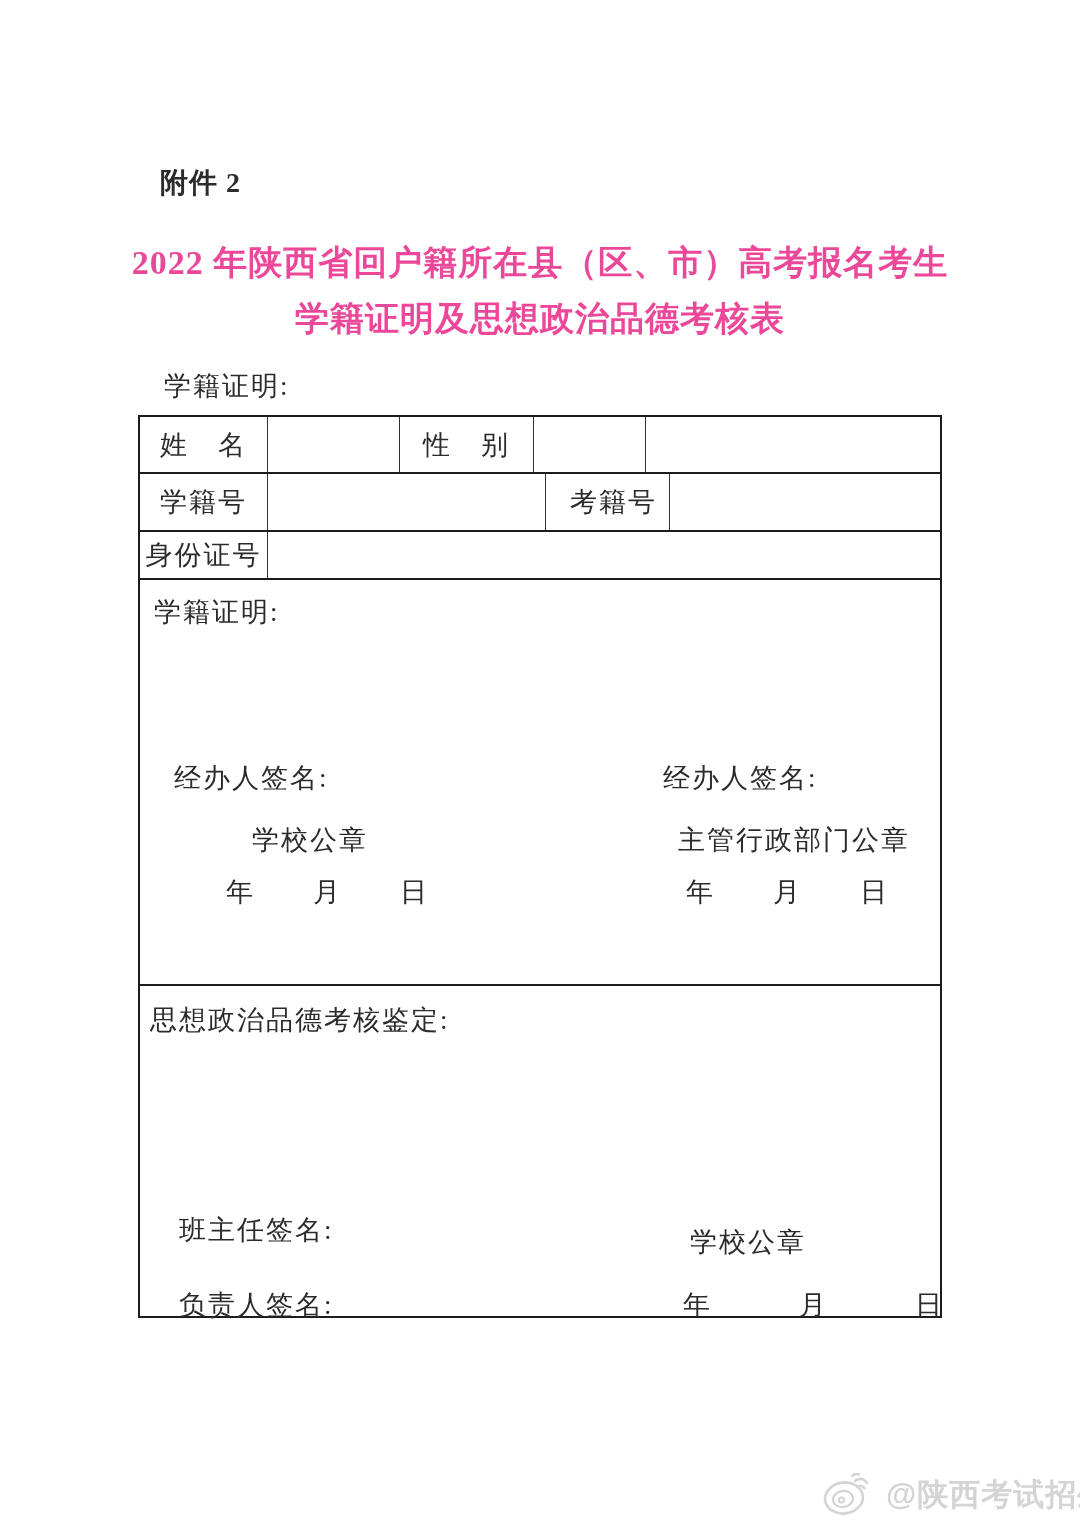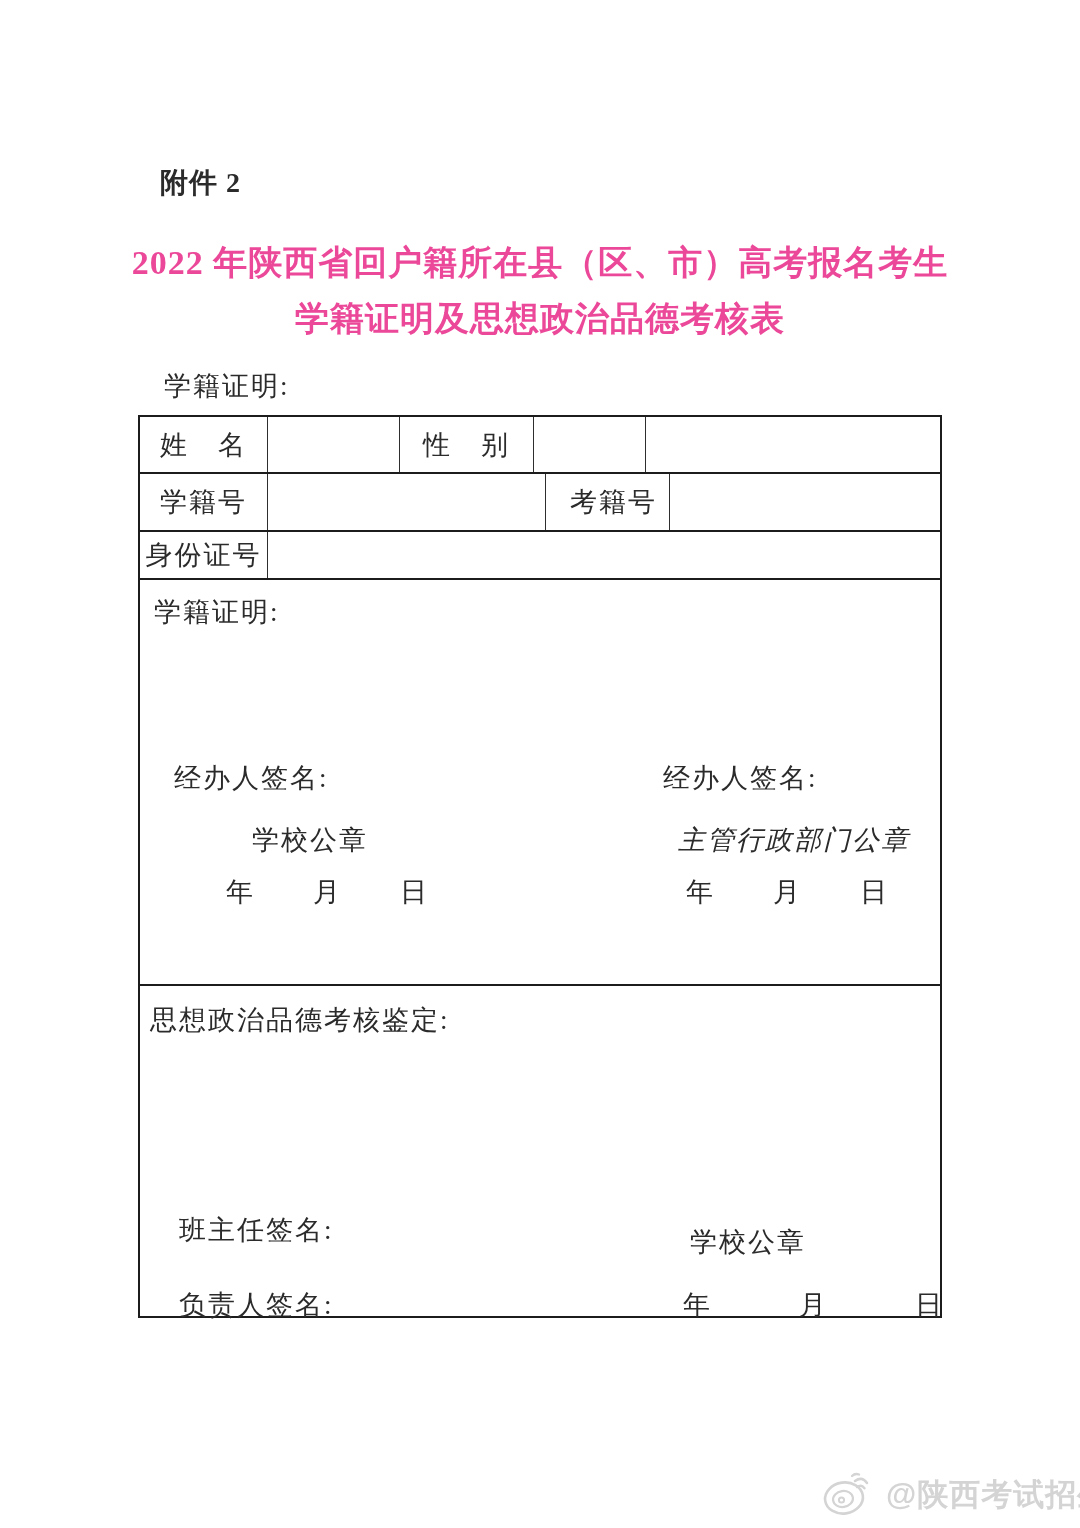--- a/index.html
+++ b/index.html
@@ -53,21 +53,21 @@
   .c266{width:266px;}
   .sec{position:relative;font-size:27px;letter-spacing:2px;}
   .secA{height:406px;border-bottom:2px solid #1c1c1c;}
   .secB{height:386px;padding-left:17px;}
   .sec .abs{position:absolute;white-space:pre;}
   
   .secA-title{left:14px;top:14px;}
   .secA-signL{left:34px;top:180px;}
   .secA-signR{left:523px;top:180px;}
   .secA-sealL{left:112px;top:242px;}
-  .secA-sealR{left:538px;top:242px;font-style:italic;}
+  .secA-sealR{left:538px;top:242px;}
   .secA-dateL{left:86px;top:294px;}
   .secA-dateR{left:546px;top:294px;}
   
   .secB-title{left:10px;top:16px;}
   .secB-teacher{left:39px;top:226px;}
   .secB-seal{left:550px;top:238px;}
   .secB-manager{left:39px;top:301px;}
   .secB-date{left:543px;top:301px;}
   
   .watermark{

